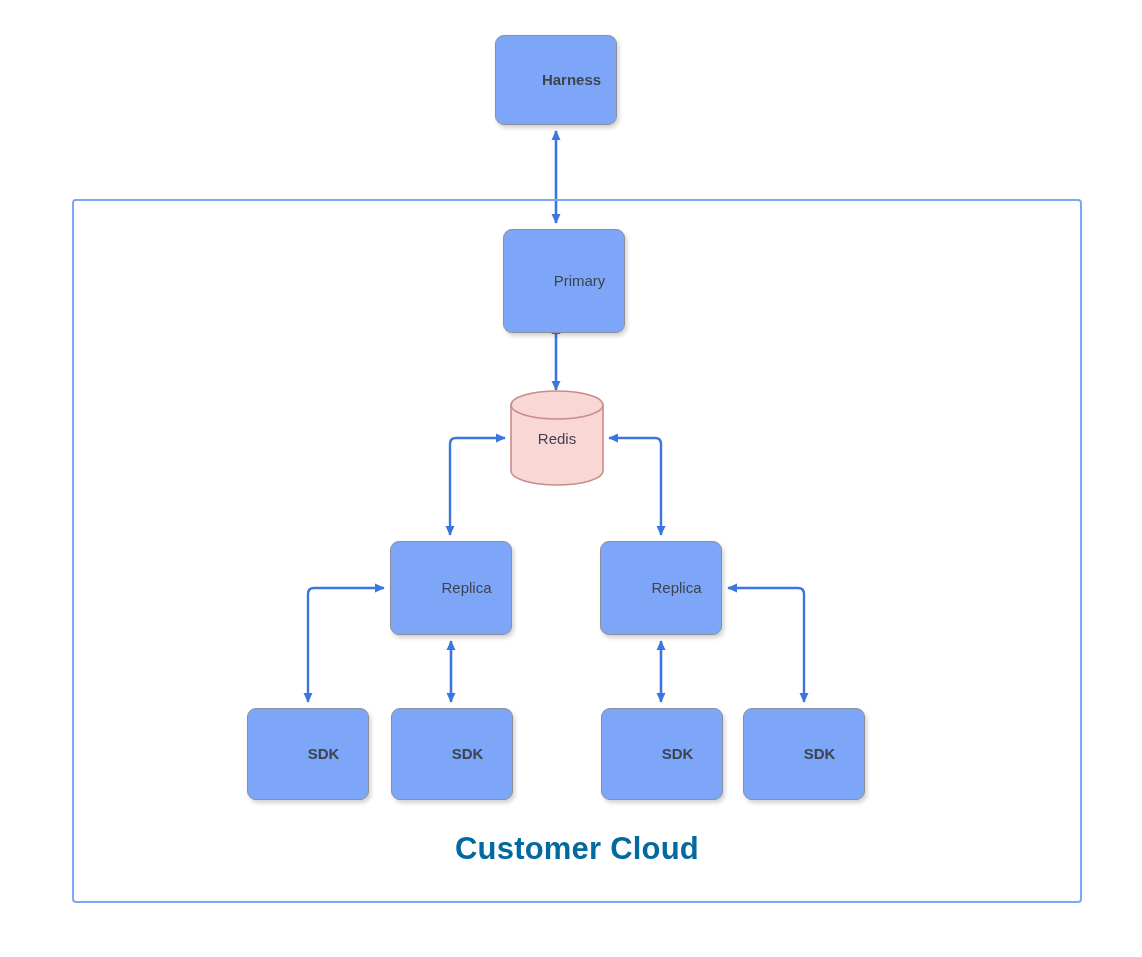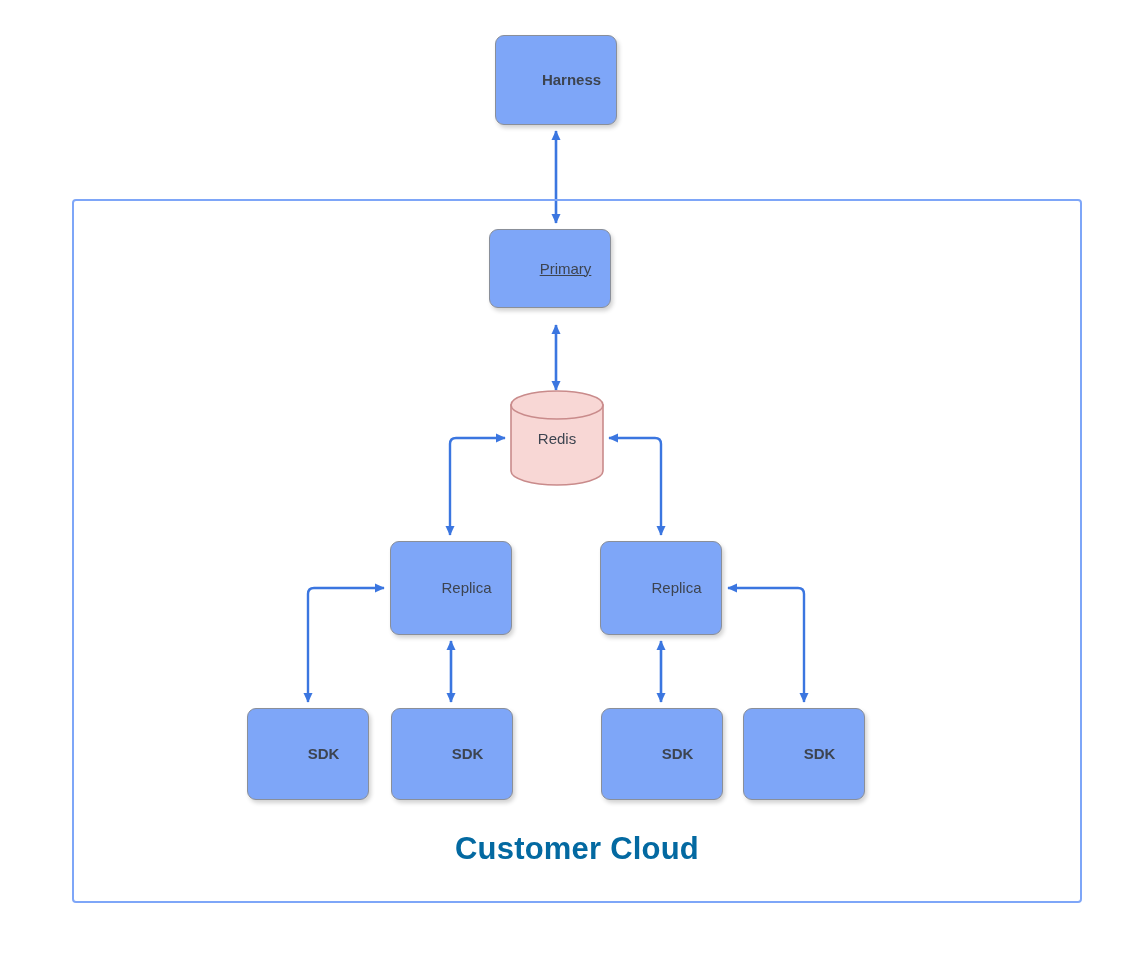--- a/index.html
+++ b/index.html
@@ -113,21 +113,21 @@
     <g>
       <path d="M511,405 L511,471 A46,14 0 0 0 603,471 L603,405 z" fill="#F8D7D5" stroke="#C98B8B" stroke-width="1.6"></path>
       <ellipse cx="557" cy="405" rx="46" ry="14" fill="#F8D7D5" stroke="#C98B8B" stroke-width="1.6"></ellipse>
     </g>
   </svg>
 
   <div class="node node-box bold" id="node-harness" style="left: 495px; top: 35px; width: 122px; height: 90px;">
     <span>Harness</span>
   </div>
 
-  <div class="node node-box" id="node-primary" style="left: 489px; top: 229px; width: 122px; height: 79px; text-decoration: underline;">
+  <div class="node node-box" id="node-primary" style="left: 503px; top: 229px; width: 122px; height: 104px;">
     <span>Primary</span>
   </div>
 
   <div class="cyl-label" id="node-redis" style="left: 511px; top: 392px; width: 92px; height: 92px;">
     <span>Redis</span>
   </div>
 
   <div class="node node-box" id="node-replica-left" style="left: 390px; top: 541px; width: 122px; height: 94px;">
     <span>Replica</span>
   </div>

